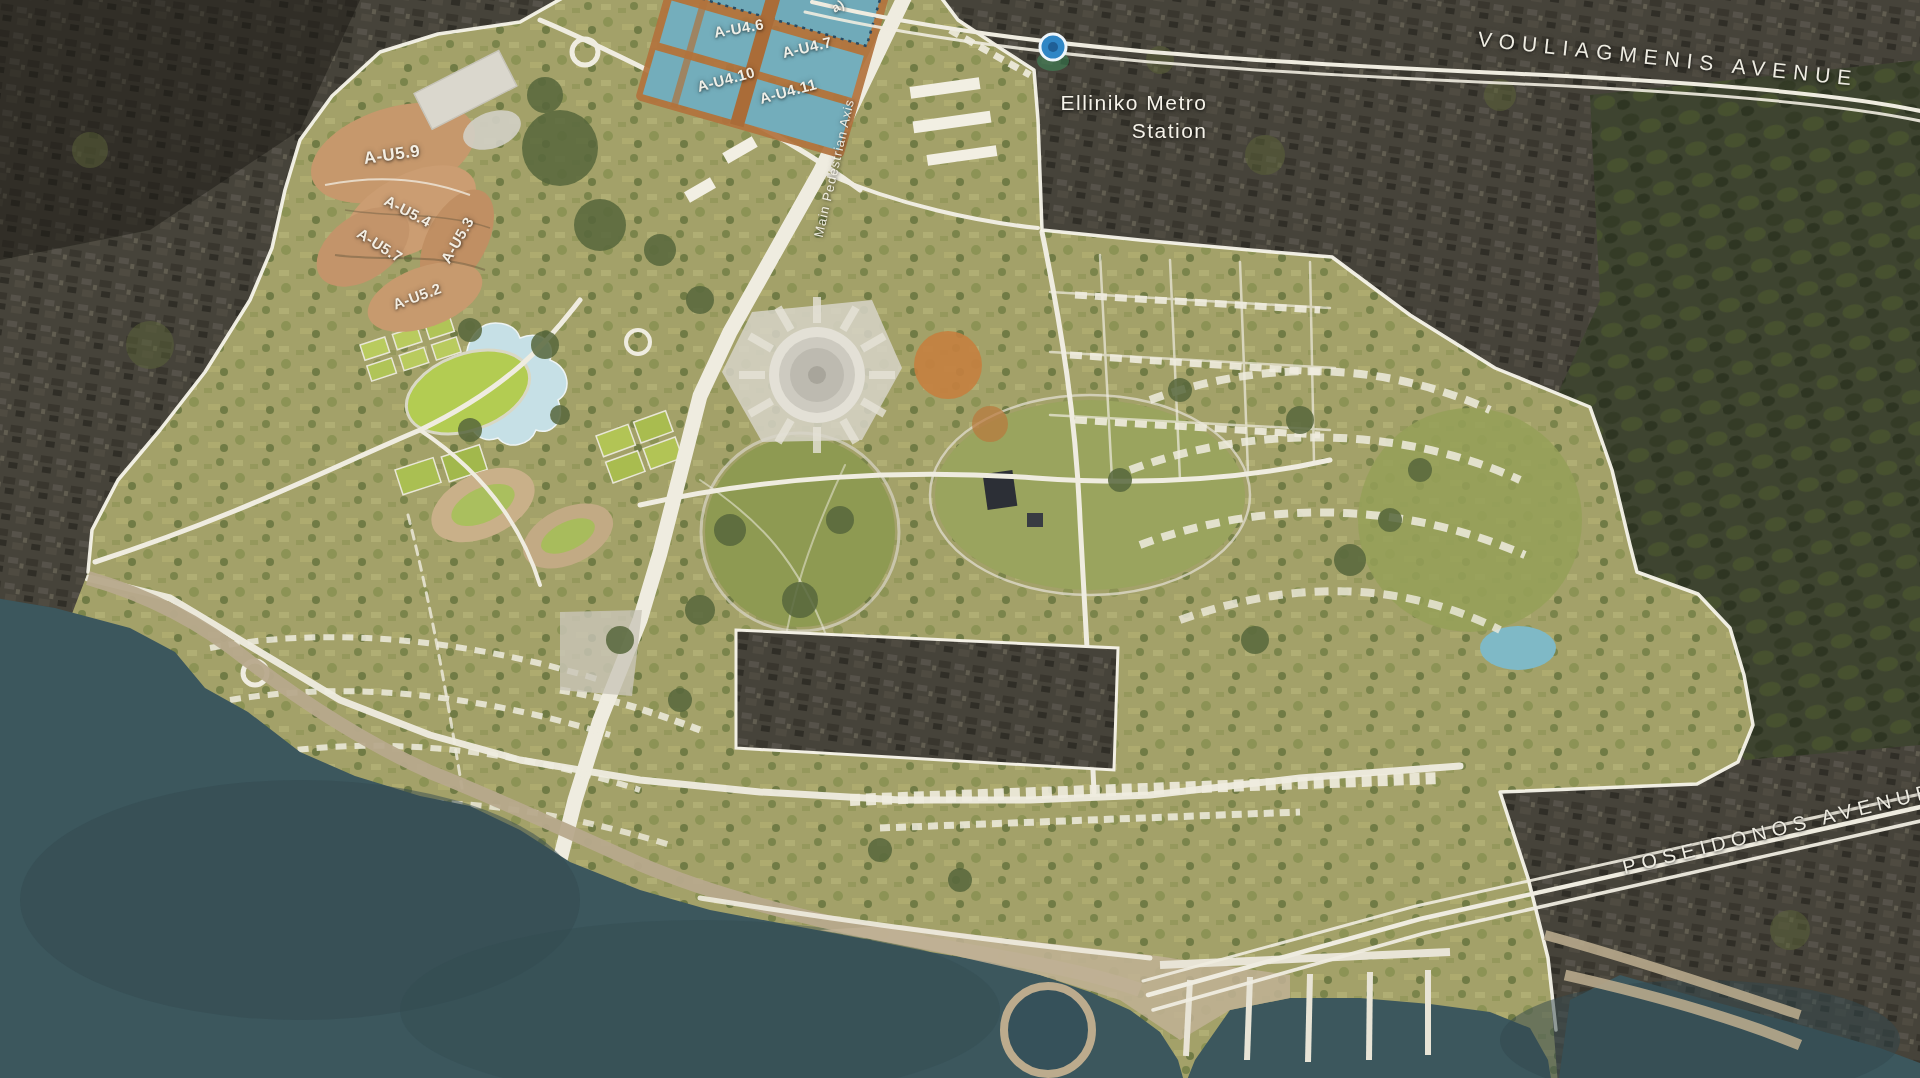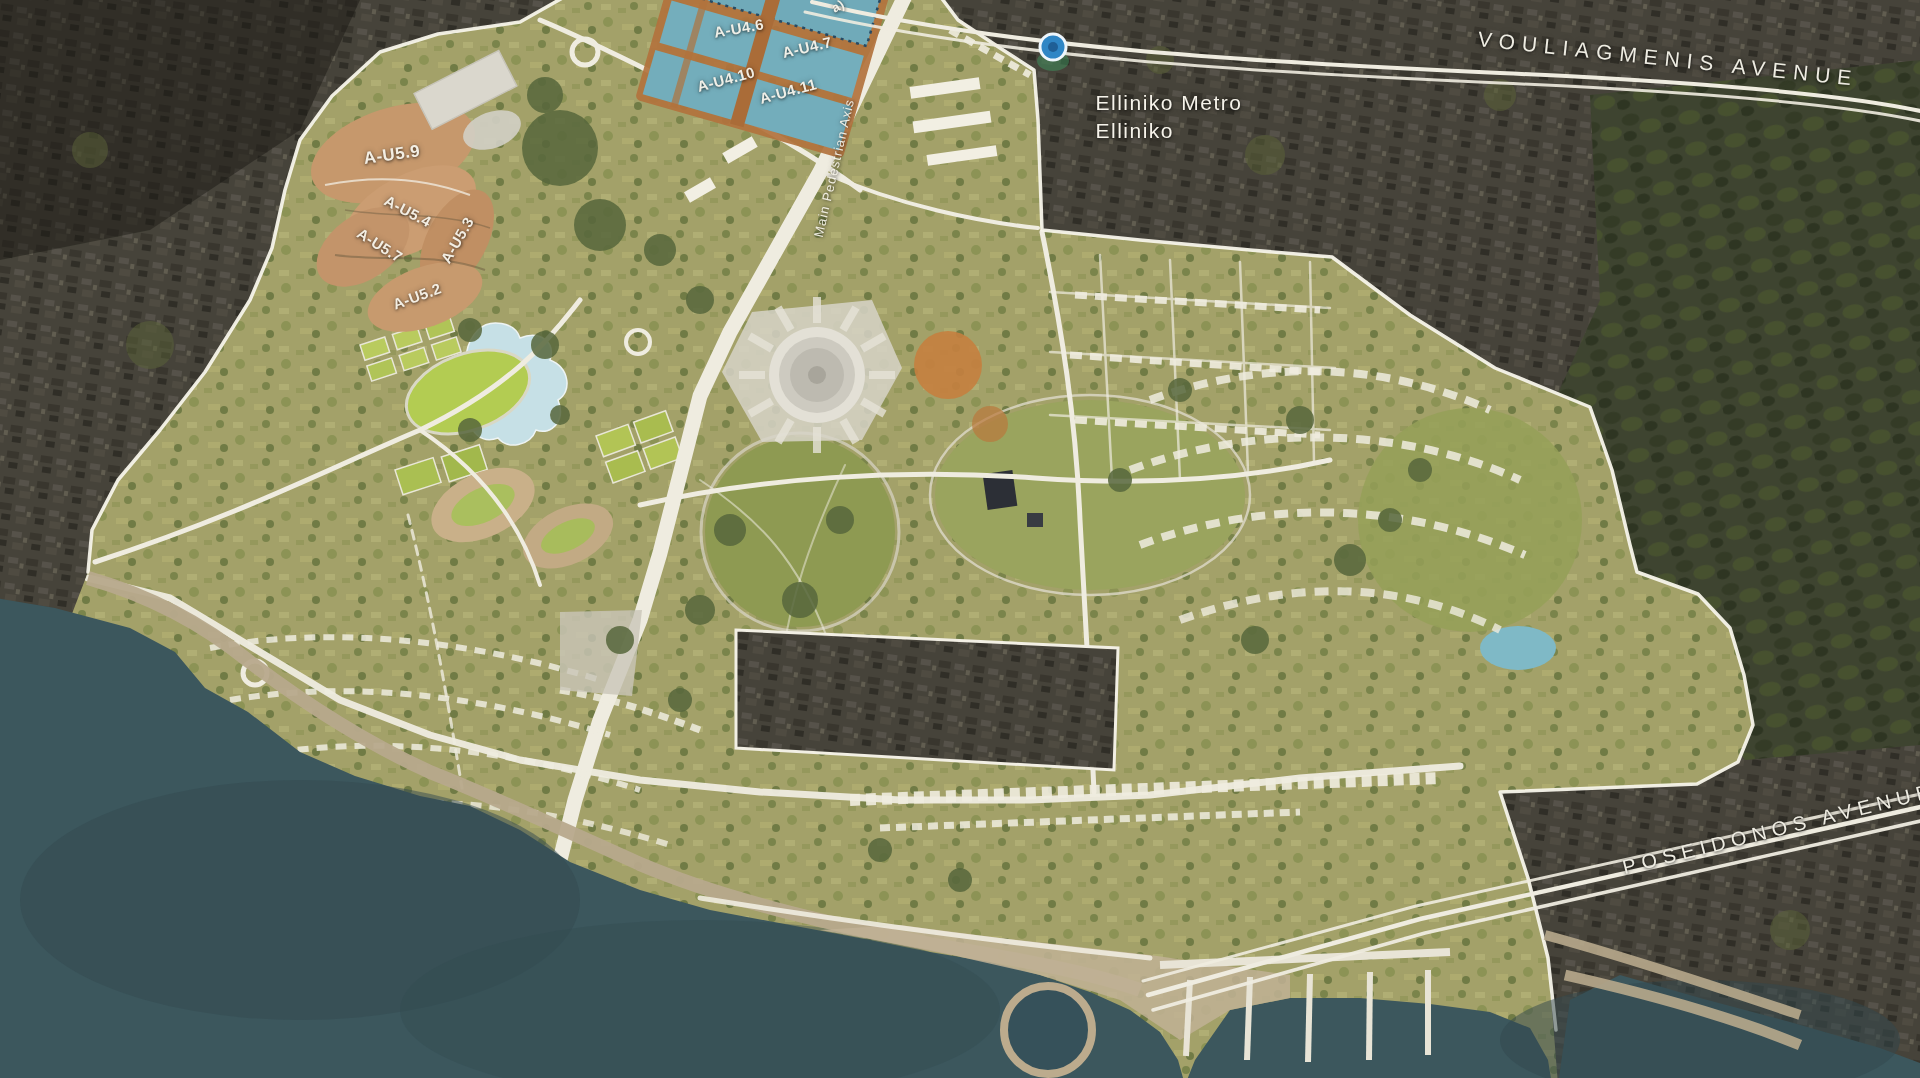--- a/index.html
+++ b/index.html
@@ -3,21 +3,21 @@
 <meta charset="utf-8">
 <style>
   html,body{margin:0;padding:0;background:#2b2a24;}
   .stage{position:relative;width:1920px;height:1078px;overflow:hidden;
          font-family:"Liberation Sans",sans-serif;}
   .stage svg{position:absolute;inset:0;display:block;}
   .map-label{position:absolute;color:#f6f3ea;white-space:nowrap;
     text-shadow:0 1px 3px rgba(0,0,0,.65),0 0 7px rgba(0,0,0,.35);
     transform-origin:center;z-index:5;}
   .avenue{font-size:21px;letter-spacing:7px;font-weight:400;color:#eeece2;}
-  .station{font-size:21px;line-height:1.32;text-align:left;letter-spacing:1.5px;margin-left:35px;}
+  .station{font-size:21px;line-height:1.32;text-align:right;letter-spacing:1.5px;}
   .axis{font-size:13px;letter-spacing:1px;opacity:.92;}
   .parcel{font-size:15px;font-weight:700;letter-spacing:.5px;opacity:.95;}
   .parcel.big{font-size:17px;}
   .boundary{stroke:var(--boundary,#f7f4ea);fill:none;stroke-width:3.5;
     stroke-linejoin:round;stroke-linecap:round;opacity:.95;}
   .road{stroke:var(--road,#efece0);fill:none;stroke-linecap:round;stroke-linejoin:round;}
   .sea-fill{fill:var(--sea,#3c575d);}
   .rowdash{stroke:#efecdf;fill:none;stroke-linecap:butt;}
 </style>
 </head>
@@ -278,21 +278,21 @@
     <ellipse cy="14" rx="16" ry="10" fill="#3f9e63" opacity="0.45"></ellipse>
     <circle r="13" fill="var(--metro_blue,#2f86c5)" stroke="#eef6fc" stroke-width="3"></circle>
     <circle r="5" fill="#1f5f96"></circle>
   </g>
 </svg>
 
 <div class="map-label avenue" style="left:1668px;top:59px;transform:translate(-50%,-50%) rotate(6deg);">VOULIAGMENIS AVENUE</div>
 <div class="map-label avenue" style="left:1779px;top:829px;transform:translate(-50%,-50%) rotate(-14deg);font-size:20px;letter-spacing:6px;">POSEIDONOS AVENUE</div>
 <div class="map-label station" style="left:1134px;top:117px;transform:translate(-50%,-50%);">
   <div>Elliniko Metro</div>
-  <div>Elliniko</div>
+  <div>Station</div>
 </div>
 <div class="map-label axis" style="left:834px;top:168px;transform:translate(-50%,-50%) rotate(-77deg);">Main Pedestrian Axis</div>
 <div class="map-label parcel" style="left:838px;top:6px;transform:translate(-50%,-50%) rotate(-30deg);font-size:13px;">a)</div>
 
 <div class="map-label parcel" style="left:739px;top:28px;transform:translate(-50%,-50%) rotate(-10deg);">A-U4.6</div>
 <div class="map-label parcel" style="left:807px;top:47px;transform:translate(-50%,-50%) rotate(-13deg);">A-U4.7</div>
 <div class="map-label parcel" style="left:726px;top:79px;transform:translate(-50%,-50%) rotate(-15deg);">A-U4.10</div>
 <div class="map-label parcel" style="left:788px;top:91px;transform:translate(-50%,-50%) rotate(-15deg);">A-U4.11</div>
 
 <div class="map-label parcel big" style="left:392px;top:155px;transform:translate(-50%,-50%) rotate(-8deg);">A-U5.9</div>

